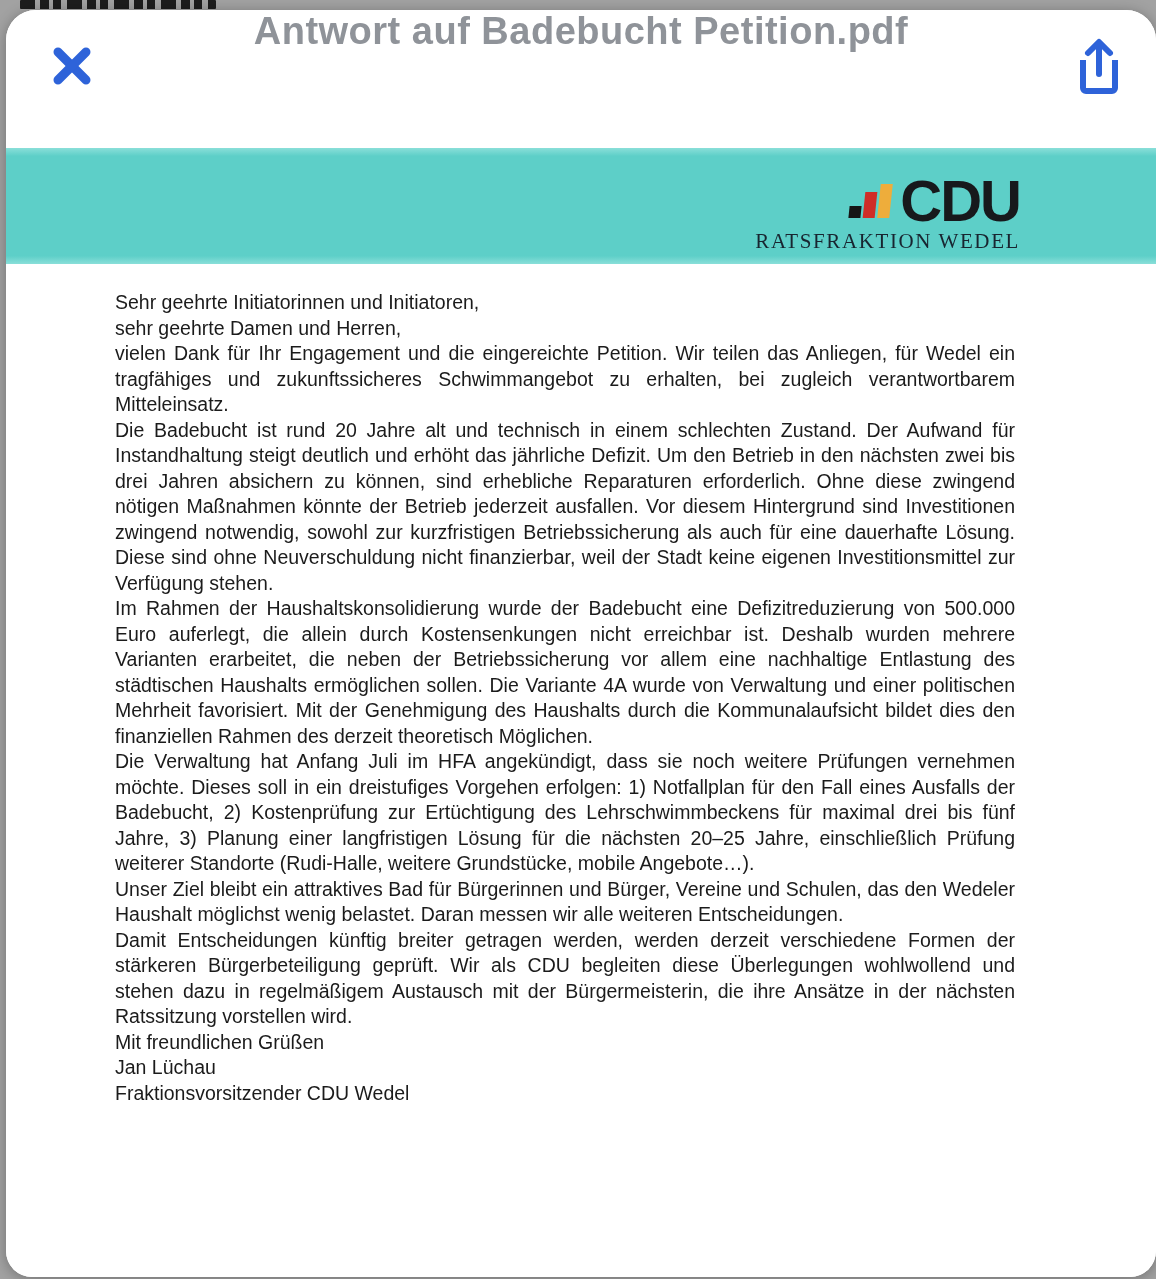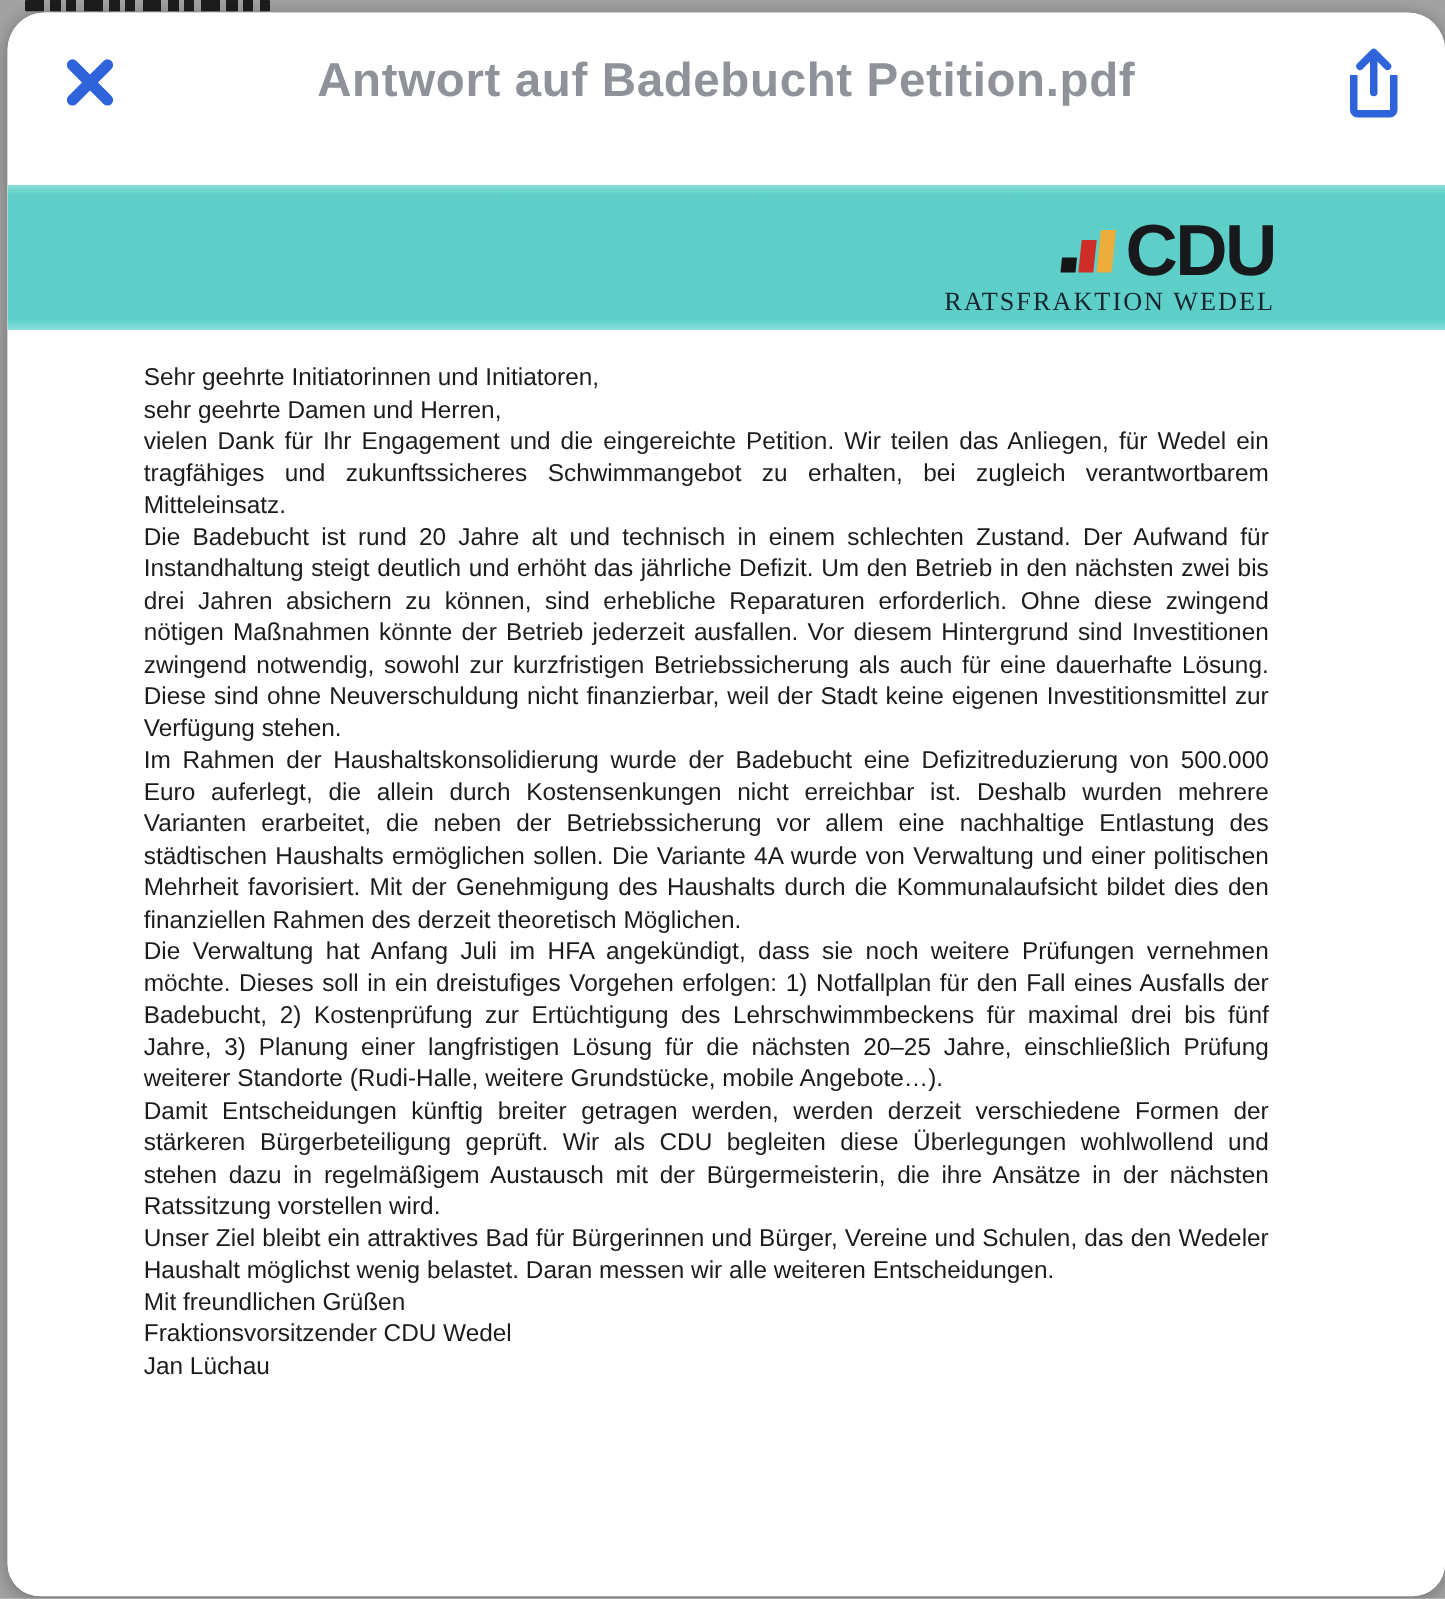--- a/index.html
+++ b/index.html
@@ -31,21 +31,20 @@
 
   
   .sheet-header { position: relative; height: 138px; background: #ffffff; }
   .close-btn {
     position: absolute; left: 36px; top: 26px; width: 60px; height: 60px;
     display: flex; align-items: center; justify-content: center;
     cursor: pointer; background: none; border: none;
   }
   .sheet-title {
     text-align: center;
-    padding-top: 34px;
     font-size: 38px;
     font-weight: 700;
     color: #8f9399;
     letter-spacing: 0.5px;
   }
   .share-btn {
     position: absolute; right: 26px; top: 20px; width: 62px; height: 74px;
     display: flex; align-items: center; justify-content: center;
     cursor: pointer; background: none; border: none;
   }
@@ -145,24 +144,24 @@
     <div class="letter">
       <div class="salutation">
         <p>Sehr geehrte Initiatorinnen und Initiatoren,</p>
         <p>sehr geehrte Damen und Herren,</p>
       </div>
 
       <p class="para">vielen Dank für Ihr Engagement und die eingereichte Petition. Wir teilen das Anliegen, für Wedel ein tragfähiges und zukunftssicheres Schwimmangebot zu erhalten, bei zugleich verantwortbarem Mitteleinsatz.</p>
       <p class="para">Die Badebucht ist rund 20 Jahre alt und technisch in einem schlechten Zustand. Der Aufwand für Instandhaltung steigt deutlich und erhöht das jährliche Defizit. Um den Betrieb in den nächsten zwei bis drei Jahren absichern zu können, sind erhebliche Reparaturen erforderlich. Ohne diese zwingend nötigen Maßnahmen könnte der Betrieb jederzeit ausfallen. Vor diesem Hintergrund sind Investitionen zwingend notwendig, sowohl zur kurzfristigen Betriebssicherung als auch für eine dauerhafte Lösung. Diese sind ohne Neuverschuldung nicht finanzierbar, weil der Stadt keine eigenen Investitionsmittel zur Verfügung stehen.</p>
       <p class="para">Im Rahmen der Haushaltskonsolidierung wurde der Badebucht eine Defizitreduzierung von 500.000 Euro auferlegt, die allein durch Kostensenkungen nicht erreichbar ist. Deshalb wurden mehrere Varianten erarbeitet, die neben der Betriebssicherung vor allem eine nachhaltige Entlastung des städtischen Haushalts ermöglichen sollen. Die Variante 4A wurde von Verwaltung und einer politischen Mehrheit favorisiert. Mit der Genehmigung des Haushalts durch die Kommunalaufsicht bildet dies den finanziellen Rahmen des derzeit theoretisch Möglichen.</p>
       <p class="para">Die Verwaltung hat Anfang Juli im HFA angekündigt, dass sie noch weitere Prüfungen vernehmen möchte. Dieses soll in ein dreistufiges Vorgehen erfolgen: 1) Notfallplan für den Fall eines Ausfalls der Badebucht, 2) Kostenprüfung zur Ertüchtigung des Lehrschwimmbeckens für maximal drei bis fünf Jahre, 3) Planung einer langfristigen Lösung für die nächsten 20–25 Jahre, einschließlich Prüfung weiterer Standorte (Rudi-Halle, weitere Grundstücke, mobile Angebote…).</p>
+      <p class="para">Unser Ziel bleibt ein attraktives Bad für Bürgerinnen und Bürger, Vereine und Schulen, das den Wedeler Haushalt möglichst wenig belastet. Daran messen wir alle weiteren Entscheidungen.</p>
       <p class="para">Damit Entscheidungen künftig breiter getragen werden, werden derzeit verschiedene Formen der stärkeren Bürgerbeteiligung geprüft. Wir als CDU begleiten diese Überlegungen wohlwollend und stehen dazu in regelmäßigem Austausch mit der Bürgermeisterin, die ihre Ansätze in der nächsten Ratssitzung vorstellen wird.</p>
-      <p class="para">Unser Ziel bleibt ein attraktives Bad für Bürgerinnen und Bürger, Vereine und Schulen, das den Wedeler Haushalt möglichst wenig belastet. Daran messen wir alle weiteren Entscheidungen.</p>
 
       <div class="closing">
         <p>Mit freundlichen Grüßen</p>
+        <p>Jan Lüchau</p>
         <p>Fraktionsvorsitzender CDU Wedel</p>
-        <p>Jan Lüchau</p>
       </div>
     </div>
 
   </div>
 </div>
 
 </body></html>

